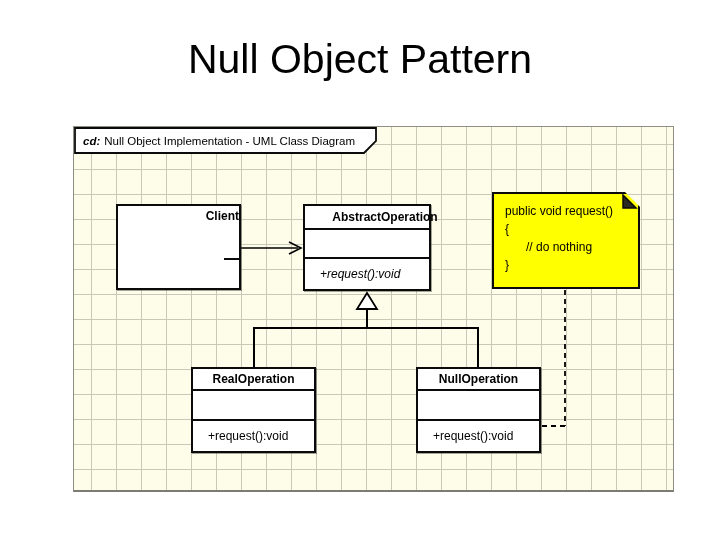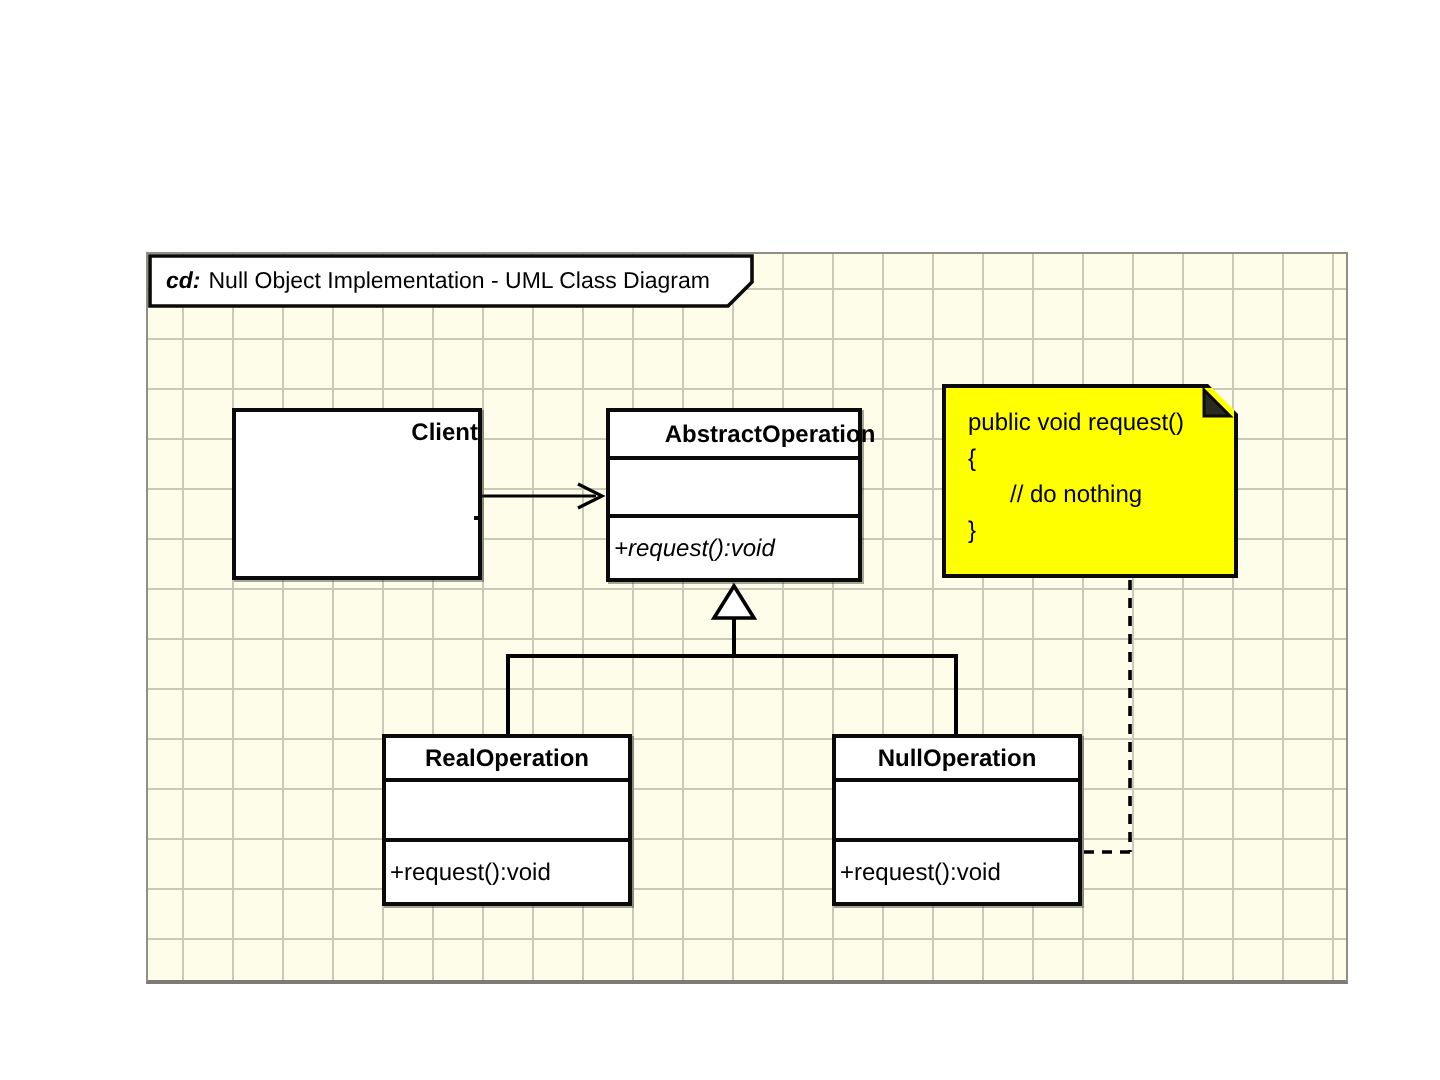--- a/index.html
+++ b/index.html
@@ -39,47 +39,48 @@
     border:2px solid #0a0a0a;display:flex;flex-direction:column;
     box-shadow:1px 1px 0 rgba(60,60,50,0.45);
   }
   .uml-name{
     flex:0 0 auto;display:flex;align-items:center;justify-content:center;
     font-weight:bold;font-size:12px;color:#000;
   }
   .uml-attrs{flex:1 1 auto;border-top:2px solid #0a0a0a;}
   .uml-ops{
     flex:0 0 auto;border-top:2px solid #0a0a0a;display:flex;align-items:center;
-    font-size:12px;color:#000;padding-left:2px;
+    font-size:12px;color:#000;padding-left:15px;
   }
   .uml-ops.italic{font-style:italic;}
   .c-client{left:42px;top:77px;width:125px;height:86px;align-items:flex-end;}
   .c-client .uml-name{height:20px;}  .c-client .uml-ops{height:28px;}
   .c-abstract{left:229px;top:77px;width:128px;height:87px;}
   .c-abstract .uml-name{height:22px;margin-left:36px;} .c-abstract .uml-ops{height:30px;}
   .c-real{left:117px;top:240px;width:125px;height:86px;}
   .c-real .uml-name{height:20px;}  .c-real .uml-ops{height:30px;}
   .c-null{left:342px;top:240px;width:125px;height:86px;}
   .c-null .uml-name{height:20px;}  .c-null .uml-ops{height:30px;}
   
   .note{
-    position:absolute;left:397px;top:65px;width:148px;height:97px;
+    position:absolute;left:418px;top:65px;width:148px;height:97px;
     box-sizing:border-box;border:2px solid #0a0a0a;
     clip-path:polygon(0 0, calc(100% - 15px) 0, 100% 15px, 100% 100%, 0 100%);
     font-size:12px;color:#000;line-height:18px;
     padding:8px 4px 0 11px;
   }
   .note .indent{padding-left:21px;}
   .note-fold{position:absolute;right:0;top:0;}
 </style>
 </head>
 <body>
 
 <div class="slide">
 
+  <div class="slide-title">Null Object Pattern</div>
 
   <div class="panel">
 
     <svg class="overlay" width="601" height="366" viewBox="0 0 601 366">
 
       <polygon points="1,1 302,1 302,14 290,26 1,26" fill="#ffffff" stroke="#0a0a0a" stroke-width="1.8"></polygon>
 
       <line x1="167" y1="121" x2="224" y2="121" stroke="#000" stroke-width="1.6"></line>
       <polyline points="215,115 227,121 215,127" fill="none" stroke="#000" stroke-width="1.6"></polyline>
 

